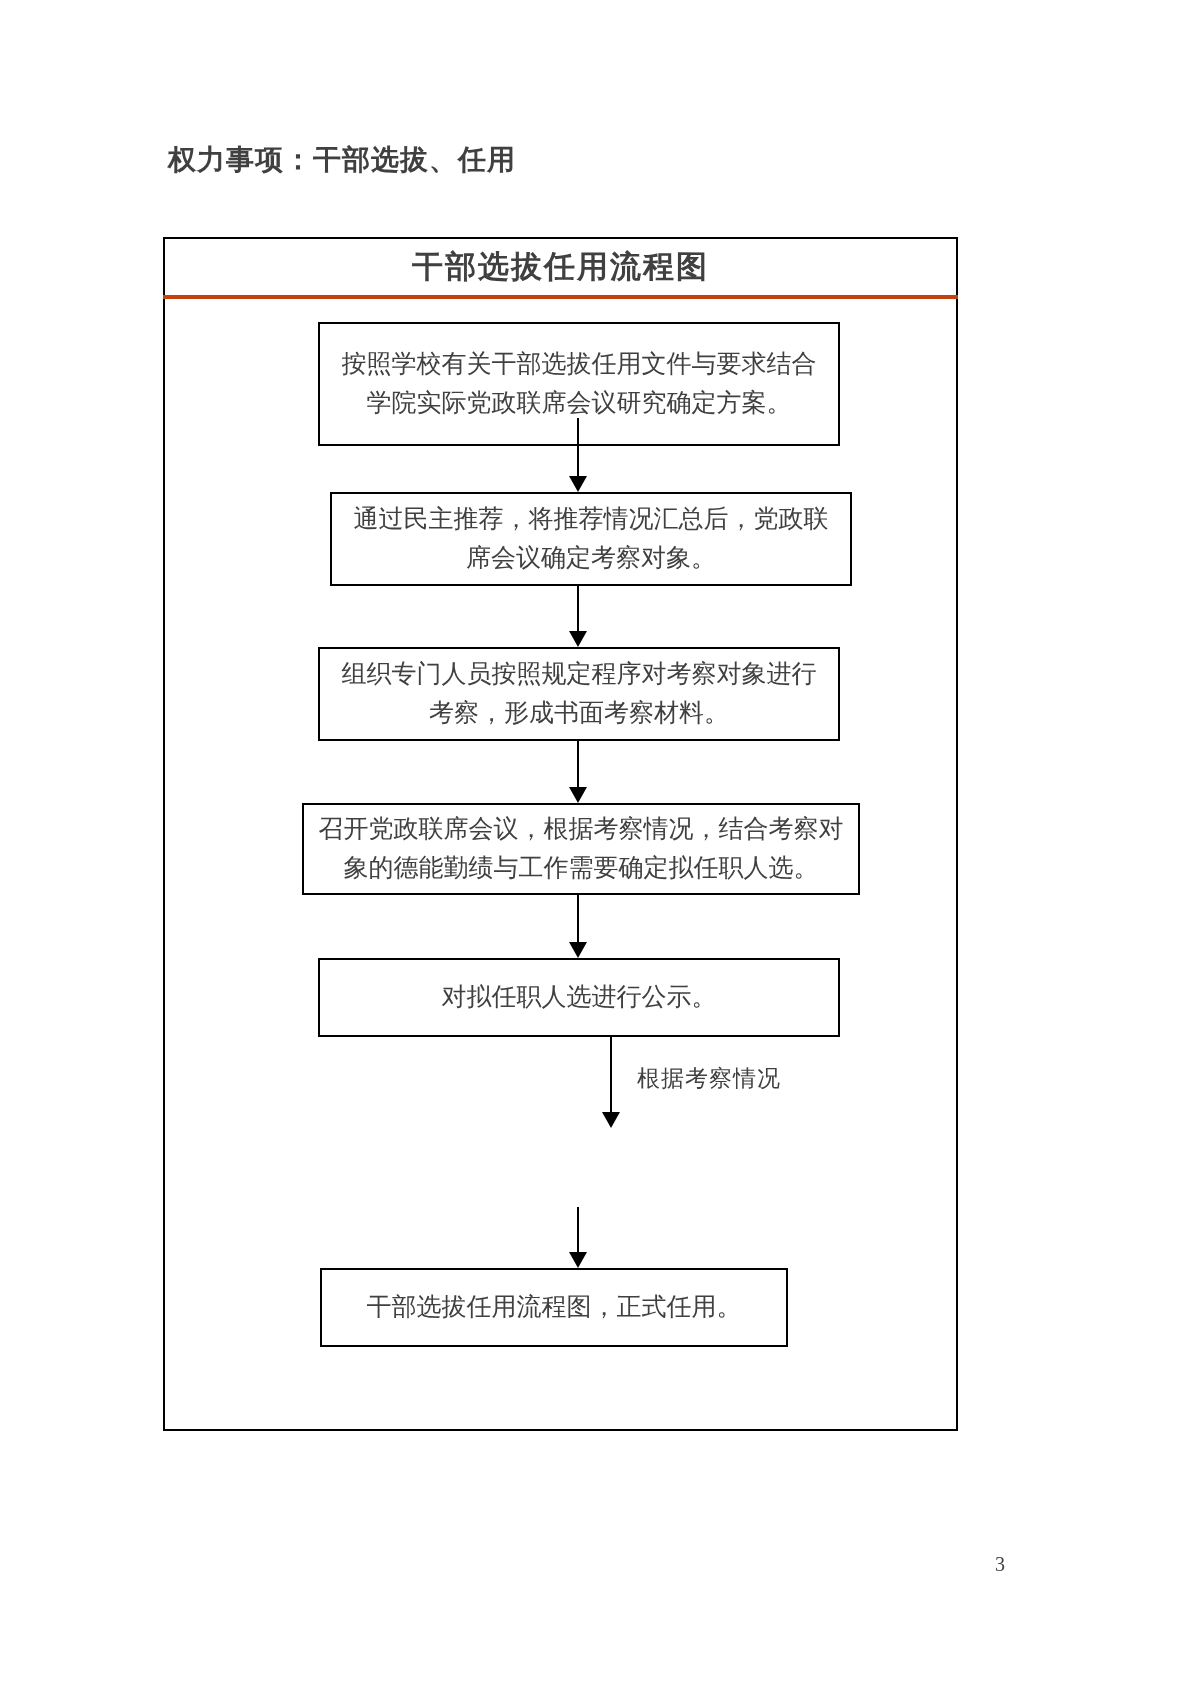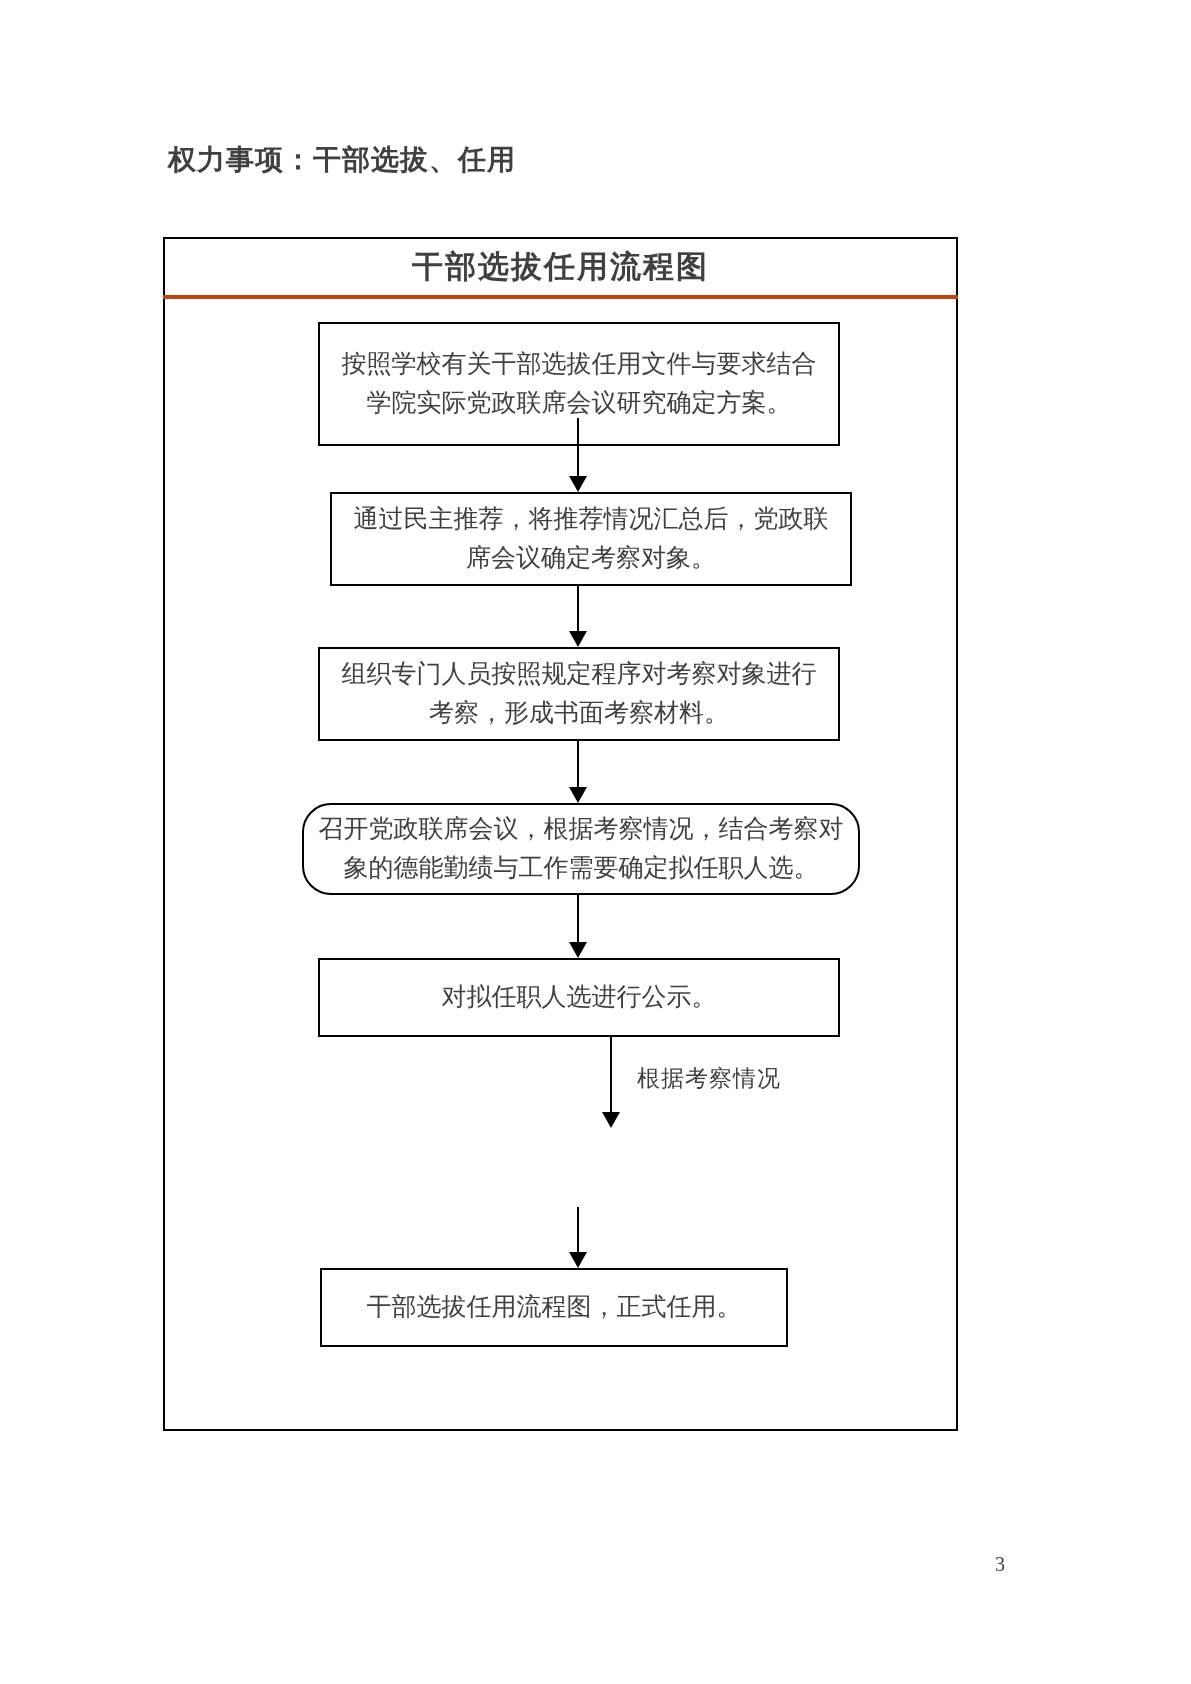--- a/index.html
+++ b/index.html
@@ -46,21 +46,21 @@
     display:flex;align-items:center;justify-content:center;
     text-align:center;
     font-size:25px;
     line-height:1.55;
     padding:4px 10px;
     background:#fff;
   }
   .box1{left:318px;top:322px;width:522px;height:124px;}
   .box2{left:318px;top:492px;width:522px;height:94px;margin-left:12px;}
   .box3{left:318px;top:647px;width:522px;height:94px;}
-  .box4{left:302px;top:803px;width:558px;height:92px;border-radius:29px;}
+  .box4{left:302px;top:803px;width:558px;height:92px;}
   .box5{left:318px;top:958px;width:522px;height:79px;}
   .box6{left:303px;top:1128px;width:552px;height:79px;}
   .box7{left:320px;top:1268px;width:468px;height:79px;}
   .arrow{position:absolute;width:32px;}
   .a1{left:562px;top:418px;height:74px;}
   .a2{left:562px;top:586px;height:61px;}
   .a3{left:562px;top:741px;height:62px;}
   .a4{left:562px;top:895px;height:63px;}
   .a5{left:595px;top:1037px;height:91px;}
   .a6{left:562px;top:1207px;height:61px;}

